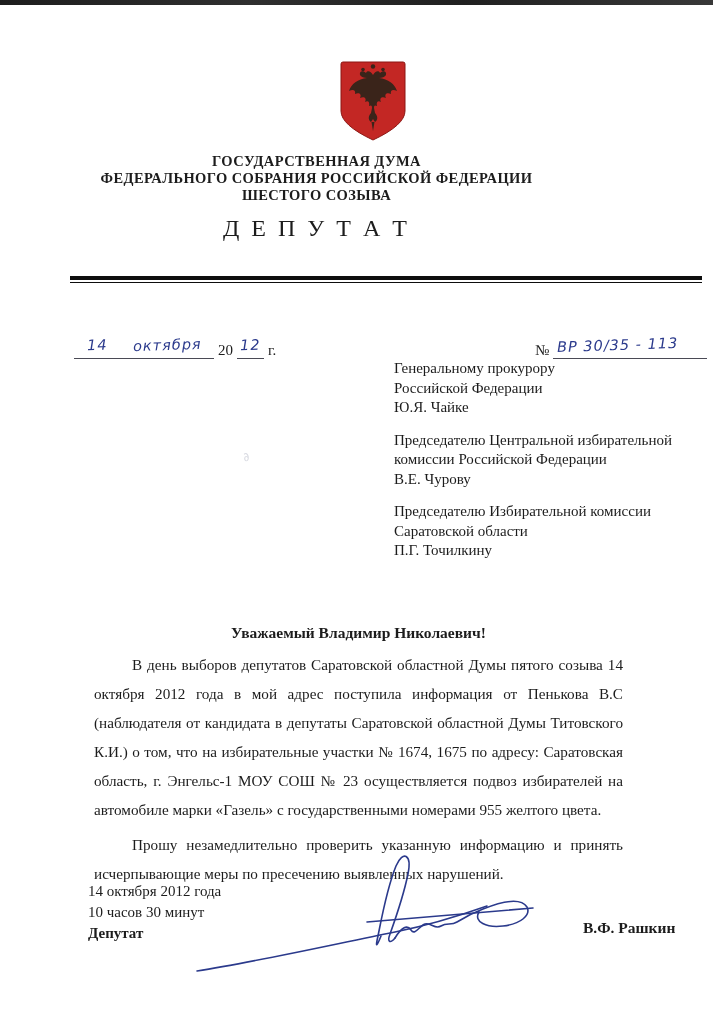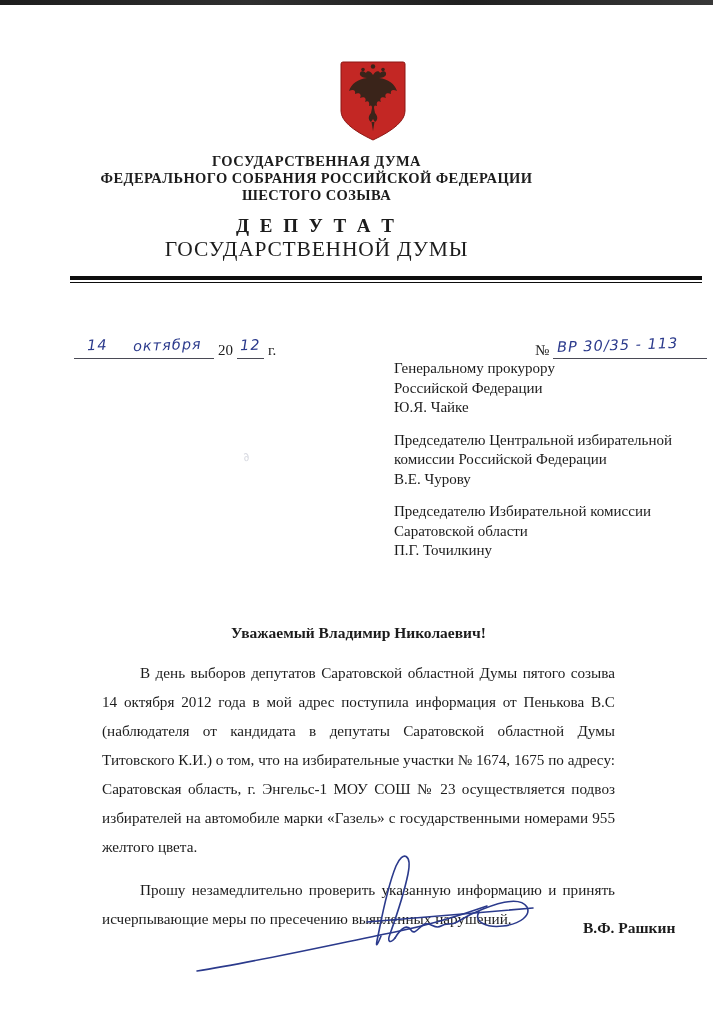--- a/index.html
+++ b/index.html
@@ -17,21 +17,21 @@
     background:linear-gradient(90deg,#1d1d1d 0%,#2f2f2f 35%,#202020 65%,#383838 100%);
   }
   
   .emblem{position:absolute;left:340px;top:61px;width:66px;height:80px;}
   .letterhead{
     position:absolute;left:0;top:154px;width:633px;
     text-align:center;line-height:1.0;
   }
   .org-line{font-size:14.5px;font-weight:bold;letter-spacing:.4px;margin-bottom:2.5px;}
   .title-big{
-    font-size:19px;font-weight:bold;letter-spacing:3px;
+    font-size:24px;font-weight:normal;letter-spacing:3px;
     margin-top:13px;margin-bottom:4px;
   }
   .title-sub{font-size:21.5px;letter-spacing:.8px;}
   .rule{position:absolute;left:70px;top:276px;width:632px;}
   .rule .thick{height:3.5px;background:#0e0e0e;}
   .rule .thin{height:1.2px;background:#0e0e0e;margin-top:2px;}
   
   .dateline{position:absolute;left:0;top:294px;width:713px;height:26px;font-size:15px;}
   .date-left{position:absolute;left:74px;top:0;display:flex;align-items:flex-end;}
   .blank{border-bottom:1.3px solid #4a4a55;text-align:center;height:21px;}
@@ -52,21 +52,21 @@
   .addr-block{margin-bottom:13px;}
   
   .salutation{
     position:absolute;left:88px;top:624px;width:541px;
     text-align:center;font-weight:bold;font-size:15.5px;
   }
   .body-text{
     position:absolute;left:88px;top:644px;width:541px;
     font-size:15.2px;line-height:29px;text-align:justify;
   }
-  .body-text p{margin:14px;text-indent:38px;}
+  .body-text p{margin:6px;text-indent:38px;}
   
   .signoff{position:absolute;left:88px;top:881px;font-size:15px;line-height:21px;}
   .signoff .pos{font-weight:bold;}
   .sig-name{position:absolute;left:583px;top:919px;font-size:15.5px;font-weight:bold;}
   .signature{position:absolute;left:185px;top:850px;width:355px;height:132px;}
   
   .artifact{
     position:absolute;left:243px;top:450px;
     font-size:12px;color:#a9adbd;opacity:.45;
     transform:rotate(-18deg);font-family:"DejaVu Sans",sans-serif;font-style:italic;
@@ -90,21 +90,20 @@
         <path d="M31.5 61 L33 70 L34.5 61 Z"></path>
       </g>
     </svg>
   </div>
 
   <div class="letterhead">
     <div class="org-line">ГОСУДАРСТВЕННАЯ ДУМА</div>
     <div class="org-line">ФЕДЕРАЛЬНОГО СОБРАНИЯ РОССИЙСКОЙ ФЕДЕРАЦИИ</div>
     <div class="org-line">ШЕСТОГО СОЗЫВА</div>
     <div class="title-big">Д Е П У Т А Т</div>
-    <div class="title-sub">ГОСУДАРСТВЕННОЙ ДУМЫ</div>
   </div>
 
   <div class="rule">
     <div class="thick"></div>
       <div class="thin"></div>
   </div>
 
   <div class="dateline">
     <div class="date-left">
       <span class="blank day"><span class="hand">14</span></span>
@@ -139,20 +138,25 @@
     </div>
   </div>
 
   <div class="salutation">Уважаемый Владимир Николаевич!</div>
 
   <div class="body-text">
     <p>В день выборов депутатов  Саратовской областной Думы пятого созыва 14 октября 2012 года в мой адрес поступила информация от Пенькова В.С (наблюдателя от кандидата в депутаты Саратовской областной Думы Титовского К.И.) о том, что на избирательные участки № 1674, 1675 по адресу: Саратовская область, г. Энгельс-1 МОУ СОШ № 23 осуществляется подвоз избирателей на автомобиле марки «Газель» с государственными номерами 955 желтого цвета.</p>
     <p>Прошу незамедлительно проверить указанную информацию и принять исчерпывающие меры по пресечению выявленных нарушений.</p>
   </div>
 
+  <div class="signoff">
+    <div>14 октября 2012 года</div>
+    <div>10 часов 30 минут</div>
+    <div class="pos">Депутат</div>
+  </div>
 
   <div class="signature">
     <svg width="355" height="132" viewBox="0 0 355 132" xmlns="http://www.w3.org/2000/svg" fill="none" stroke="#2b3a8c" stroke-width="1.6" stroke-linecap="round">
       <path d="M12,121 C70,112 150,94 210,82 C250,74 285,62 302,56"></path>
       <path d="M196,86 C192,96 190,99 193,86 C197,66 202,38 211,16 C218,0 227,4 223,24 C218,48 210,70 205,84 C202,92 205,94 210,88"></path>
       <path d="M210,88 C216,78 222,74 226,80 C230,86 234,76 240,74 C246,72 250,80 256,76 C262,72 266,76 272,72 C280,67 290,62 298,59 C318,51 336,48 342,57 C346,65 336,74 318,76 C302,78 288,72 294,62"></path>
       <path d="M182,72 L348,58"></path>
     </svg>
   </div>
 

